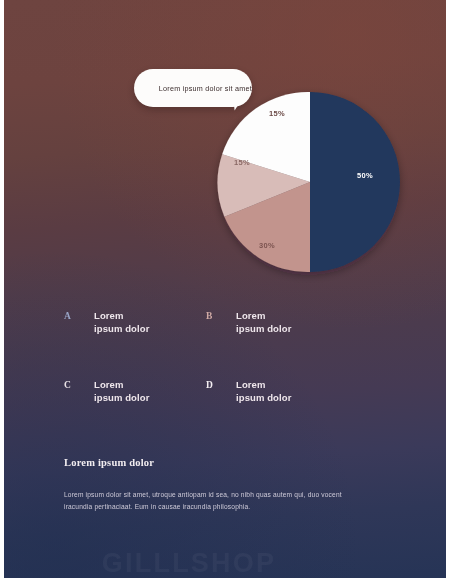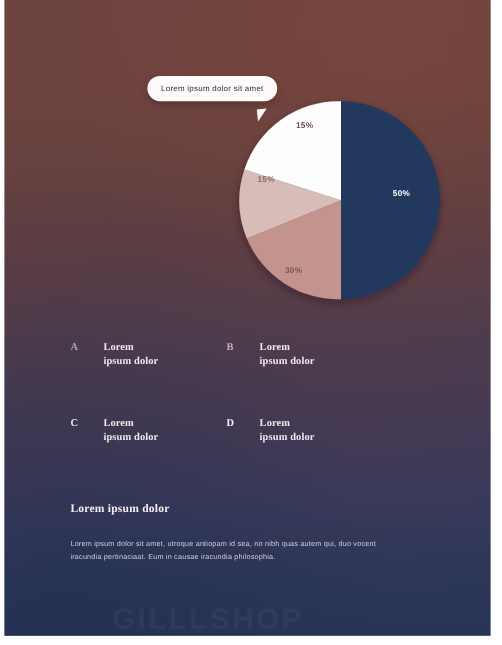--- a/index.html
+++ b/index.html
@@ -45,27 +45,27 @@
       radial-gradient(circle at 12% 96%, rgba(31,46,80,0.55) 0%, rgba(31,46,80,0) 45%);
     pointer-events: none;
   }
 
   
   .bubble {
     position: absolute;
     left: 130px;
     top: 69px;
     width: 118px;
-    height: 23px;
+    height: 38px;
     background: #fdfcfb;
     border-radius: 19px;
     box-shadow: 0 3px 7px rgba(30,15,15,0.28);
     display: flex;
     align-items: center;
-    justify-content: center;
+    justify-content: flex-end;
     z-index: 6;
   }
   .bubble-text {
     font-size: 7.2px;
     color: #3a2b2b;
     letter-spacing: 0.25px;
     font-family: "Liberation Sans", sans-serif;
     white-space: nowrap;
   }
   .bubble-tail {
@@ -118,21 +118,21 @@
   .legend-key {
     font-family: "Liberation Serif", serif;
     font-size: 9.5px;
     font-weight: bold;
     width: 30px;
     flex: none;
     line-height: 12px;
     letter-spacing: 0.2px;
   }
   .legend-label {
-    font-family: Liberation Serif, serif;
+    font-family: Liberation Sans, sans-serif;
     font-size: 9.5px;
     font-weight: bold;
     color: #efe7ec;
     line-height: 12.5px;
     letter-spacing: 0.1px;
   }
 
   
   .footer {
     position: absolute;

